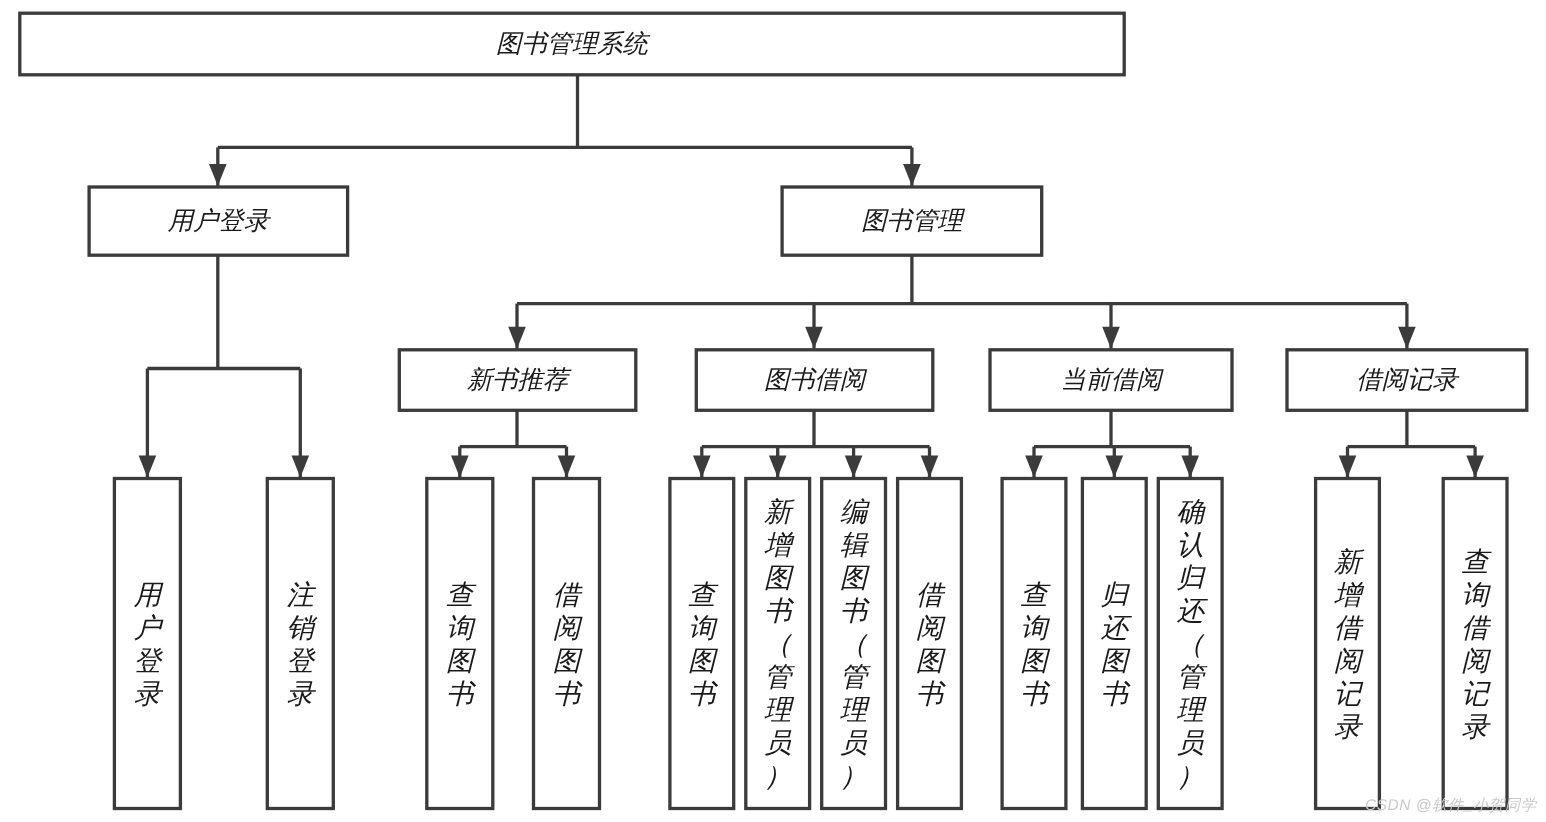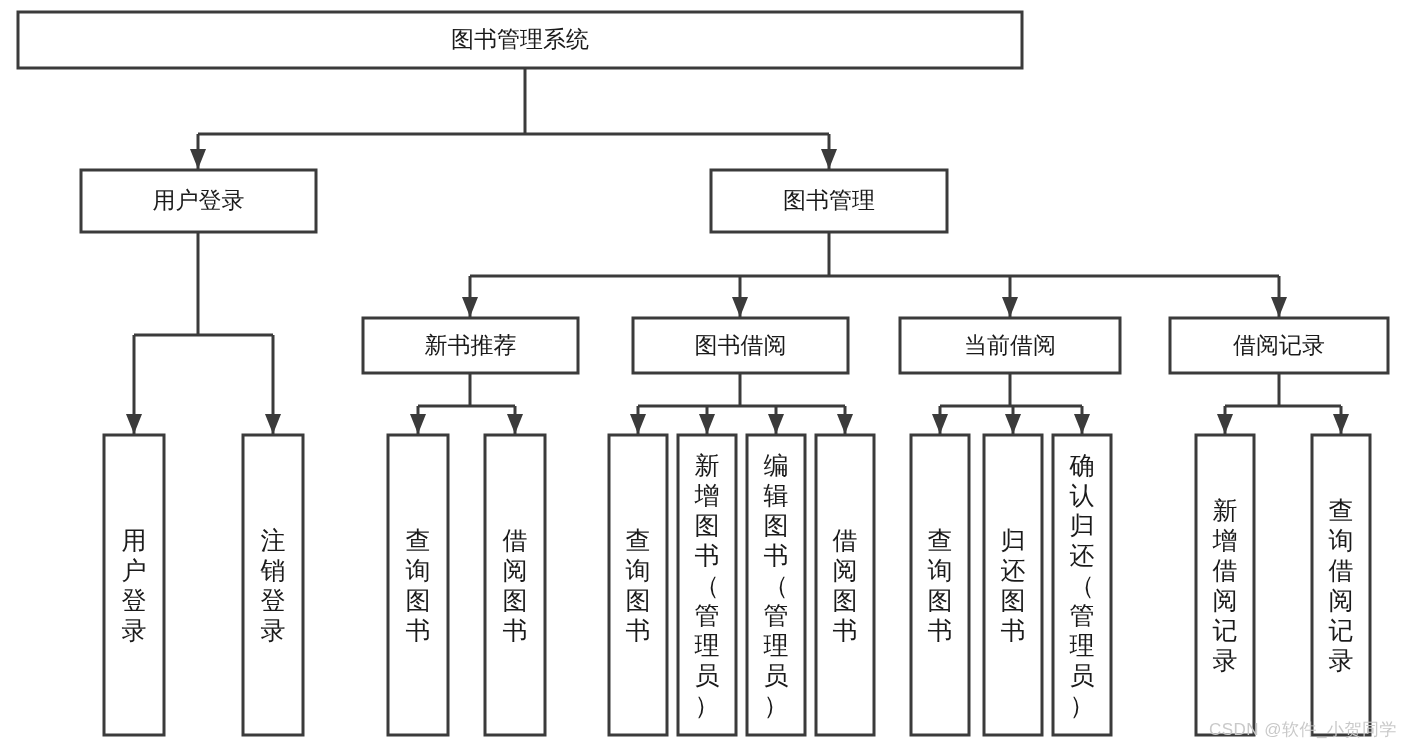--- a/index.html
+++ b/index.html
@@ -12,20 +12,21 @@
     width: 1405px;
     height: 747px;
     font-family: "Liberation Sans", "DejaVu Sans", sans-serif;
     overflow: hidden;
     position: relative;
   }
   #diagram-root {
     position: relative;
     width: 1405px;
     height: 747px;
+    font-style: italic;
   }
   svg#tree-svg {
     position: absolute;
     left: 0;
     top: 0;
     width: 1405px;
     height: 747px;
     display: block;
   }
   .node-box {
@@ -54,21 +55,21 @@
     fill: #1a1a1a;
     font-family: "Liberation Sans", "DejaVu Sans", sans-serif;
     font-size: 25px;
     text-anchor: middle;
   }
   .watermark {
     position: absolute;
     right: 8px;
     bottom: 6px;
     color: #c9c9c9;
-    font-size: 17px;
+    font-size: 14px;
     font-family: "Liberation Sans", "DejaVu Sans", sans-serif;
     letter-spacing: 0.5px;
     white-space: nowrap;
     pointer-events: none;
   }
 </style>
 </head>
 <body>
 
 <div id="diagram-root">

